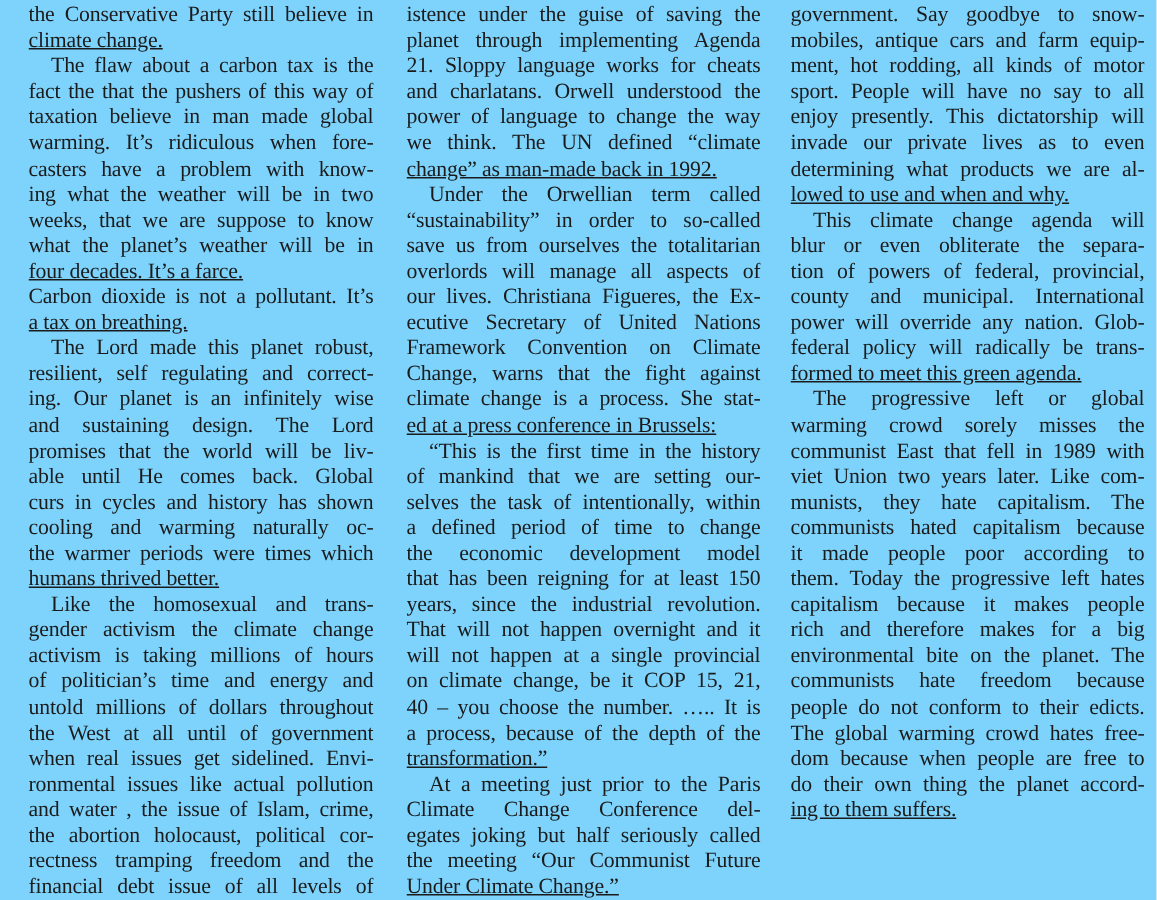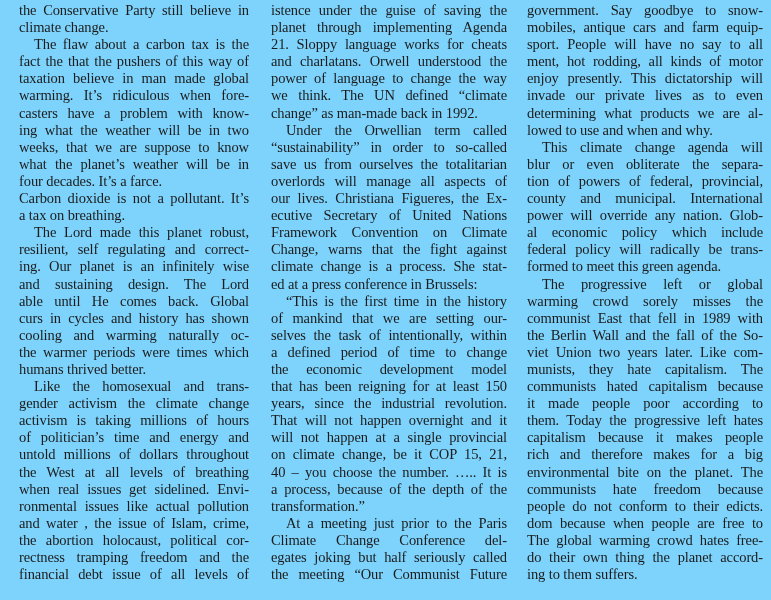--- a/index.html
+++ b/index.html
@@ -32,20 +32,21 @@
     height: 17.1px;
     letter-spacing: -0.1px;
     text-align: justify;
     text-align-last: justify;
     overflow: hidden;
     white-space: normal;
   }
   .line.end {
     text-align: left;
     text-align-last: left;
+    text-decoration: underline;
   }
   .line.indent {
     text-indent: 15px;
   }
 </style>
 </head>
 <body>
 
 <div class="page">
   <div class="col col-1">
@@ -59,31 +60,32 @@
       <div class="line">ing what the weather will be in two</div>
       <div class="line">weeks, that we are suppose to know</div>
       <div class="line">what the planet’s weather will be in</div>
       <div class="line end">four decades. It’s a farce.</div>
       <div class="line">Carbon dioxide is not a pollutant. It’s</div>
       <div class="line end">a tax on breathing.</div>
       <div class="line indent">The Lord made this planet robust,</div>
       <div class="line">resilient, self regulating and correct-</div>
       <div class="line">ing. Our planet is an infinitely wise</div>
       <div class="line">and sustaining design. The Lord</div>
+      <div class="line">promises that the world will be liv-</div>
       <div class="line">able until He comes back. Global</div>
       <div class="line">curs in cycles and history has shown</div>
       <div class="line">cooling and warming naturally oc-</div>
       <div class="line">the warmer periods were times which</div>
       <div class="line end">humans thrived better.</div>
       <div class="line indent">Like the homosexual and trans-</div>
       <div class="line">gender activism the climate change</div>
       <div class="line">activism is taking millions of hours</div>
       <div class="line">of politician’s time and energy and</div>
       <div class="line">untold millions of dollars throughout</div>
-      <div class="line">the West at all levels of breathing</div>
+      <div class="line">the West at all until of government</div>
       <div class="line">when real issues get sidelined. Envi-</div>
       <div class="line">ronmental issues like actual pollution</div>
       <div class="line">and water , the issue of Islam, crime,</div>
       <div class="line">the abortion holocaust, political cor-</div>
       <div class="line">rectness tramping freedom and the</div>
       <div class="line">financial debt issue of all levels of</div>
     </div>
   <div class="col col-2">
       <div class="line">istence under the guise of saving the</div>
       <div class="line">planet through implementing Agenda</div>
@@ -112,50 +114,49 @@
       <div class="line">That will not happen overnight and it</div>
       <div class="line">will not happen at a single provincial</div>
       <div class="line">on climate change, be it COP 15, 21,</div>
       <div class="line">40 – you choose the number. ….. It is</div>
       <div class="line">a process, because of the depth of the</div>
       <div class="line end">transformation.”</div>
       <div class="line indent">At a meeting just prior to the Paris</div>
       <div class="line">Climate Change Conference del-</div>
       <div class="line">egates joking but half seriously called</div>
       <div class="line">the meeting “Our Communist Future</div>
+      <div class="line end">Under Climate Change.”</div>
     </div>
   <div class="col col-3">
       <div class="line">government. Say goodbye to snow-</div>
       <div class="line">mobiles, antique cars and farm equip-</div>
+      <div class="line">ment, hot rodding, all kinds of motor</div>
       <div class="line">sport. People will have no say to all</div>
-      <div class="line">ment, hot rodding, all kinds of motor</div>
       <div class="line">enjoy presently. This dictatorship will</div>
       <div class="line">invade our private lives as to even</div>
       <div class="line">determining what products we are al-</div>
       <div class="line end">lowed to use and when and why.</div>
       <div class="line indent">This climate change agenda will</div>
       <div class="line">blur or even obliterate the separa-</div>
       <div class="line">tion of powers of federal, provincial,</div>
       <div class="line">county and municipal. International</div>
       <div class="line">power will override any nation. Glob-</div>
-      <div class="line">al economic policy which include</div>
       <div class="line">federal policy will radically be trans-</div>
       <div class="line end">formed to meet this green agenda.</div>
       <div class="line indent">The progressive left or global</div>
       <div class="line">warming crowd sorely misses the</div>
       <div class="line">communist East that fell in 1989 with</div>
-      <div class="line">the Berlin Wall and the fall of the So-</div>
       <div class="line">viet Union two years later. Like com-</div>
       <div class="line">munists, they hate capitalism. The</div>
       <div class="line">communists hated capitalism because</div>
       <div class="line">it made people poor according to</div>
       <div class="line">them. Today the progressive left hates</div>
       <div class="line">capitalism because it makes people</div>
       <div class="line">rich and therefore makes for a big</div>
       <div class="line">environmental bite on the planet. The</div>
       <div class="line">communists hate freedom because</div>
       <div class="line">people do not conform to their edicts.</div>
+      <div class="line">The global warming crowd hates free-</div>
       <div class="line">dom because when people are free to</div>
-      <div class="line">The global warming crowd hates free-</div>
       <div class="line">do their own thing the planet accord-</div>
       <div class="line end">ing to them suffers.</div>
     </div>
 </div>
 
 </body></html>

